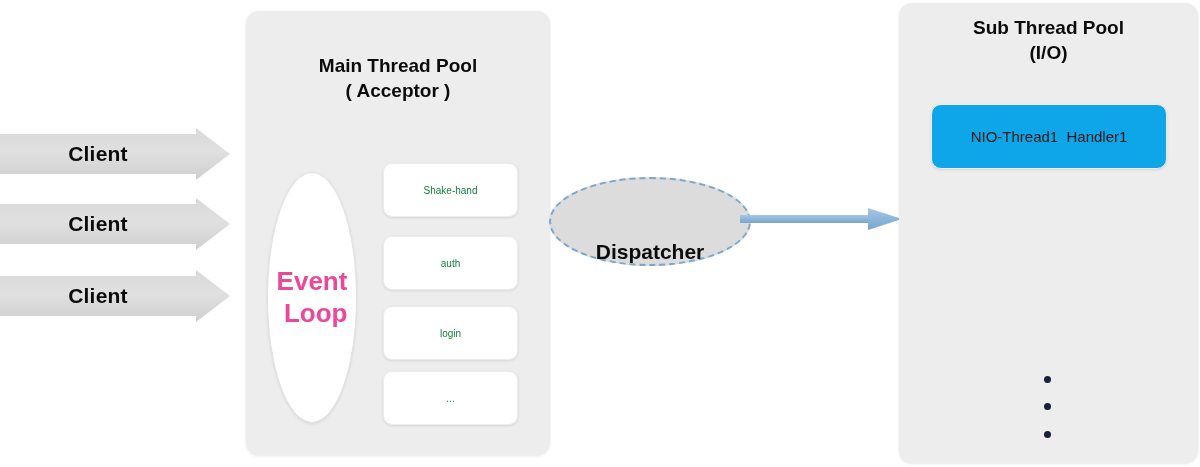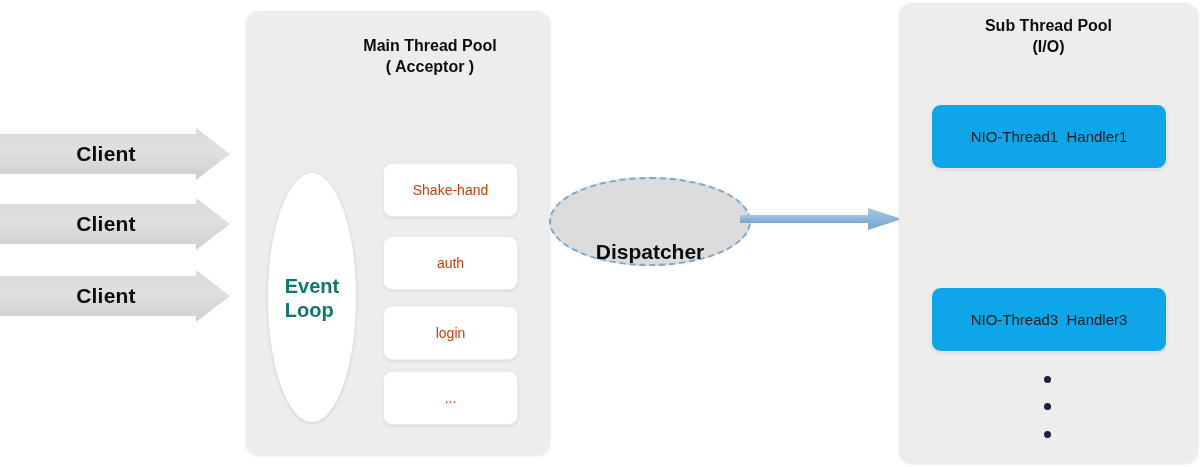--- a/index.html
+++ b/index.html
@@ -30,21 +30,21 @@
     width: 230px;
     height: 52px;
   }
   .client-arrow .arrow-svg {
     position: absolute;
     inset: 0;
     display: block;
   }
   .client-arrow .client-label {
     position: absolute;
-    left: 8px;
+    left: 0;
     top: 0;
     width: 196px;
     height: 52px;
     display: flex;
     align-items: center;
     justify-content: center;
     font-size: 21px;
     font-weight: bold;
     letter-spacing: 0.2px;
     color: #0b0b0b;
@@ -55,34 +55,34 @@
     position: absolute;
     background: #ededed;
     border-radius: 13px;
     box-shadow: 0 1px 3px rgba(0,0,0,0.10);
   }
   .panel-title {
     position: absolute;
     left: 0;
     width: 100%;
     text-align: center;
-    font-size: 16px;
+    font-size: 19px;
     font-weight: bold;
     line-height: 1.33;
     color: #0b0b0b;
     white-space: pre-line;
   }
 
   #main-pool {
     left: 246px;
     top: 11px;
     width: 304px;
     height: 444px;
   }
-  #main-pool .panel-title { top: 24px; margin-left: 32px; }
+  #main-pool .panel-title { top: 42px; }
 
   #sub-pool {
     left: 899px;
     top: 3px;
     width: 299px;
     height: 460px;
   }
   #sub-pool .panel-title { top: 12px; }
 
   
@@ -94,43 +94,43 @@
     height: 249px;
     border-radius: 50%;
     background: #ffffff;
     border: 1px solid #e2e2e2;
     box-shadow: 0 1px 3px rgba(0,0,0,0.10);
     display: flex;
     align-items: center;
     justify-content: center;
   }
   #event-loop .el-label {
-    font-size: 20px;
+    font-size: 26px;
     font-weight: bold;
     line-height: 1.2;
-    text-align: left;
-    color: #0f766e;
+    text-align: right;
+    color: #ec4899;
     white-space: pre-line;
   }
 
   
   .task-box {
     position: absolute;
     left: 383px;
     width: 133px;
     height: 52px;
     background: #ffffff;
     border: 1px solid #ececec;
     border-radius: 9px;
     box-shadow: 0 1px 3px rgba(0,0,0,0.10);
     display: flex;
     align-items: center;
     justify-content: center;
-    font-size: 14px;
-    color: #c2410c;
+    font-size: 10px;
+    color: #15803d;
   }
 
   
   #dispatcher {
     position: absolute;
     left: 549px;
     top: 177px;
     width: 202px;
     height: 89px;
     border-radius: 50%;
@@ -260,19 +260,18 @@
     <rect x="0" y="17" width="132" height="8" fill="url(#bg1)"></rect>
     <path d="M128,10 L162,21 L128,32 Z" fill="url(#bg1)"></path>
   </svg>
 
   <div class="panel" id="sub-pool">
     <div class="panel-title">Sub Thread Pool
 (I/O)</div>
   </div>
 
   <div class="nio-box" style="top:104px">NIO-Thread1  Handler1</div>
-  <div class="nio-box" style="top:287px">NIO-Thread3  Handler3</div>
 
   <div class="vdot" style="left:1044px; top:376px"></div>
   <div class="vdot" style="left:1044px; top:403px"></div>
   <div class="vdot" style="left:1044px; top:431px"></div>
 
 </div>
 
 </body></html>

